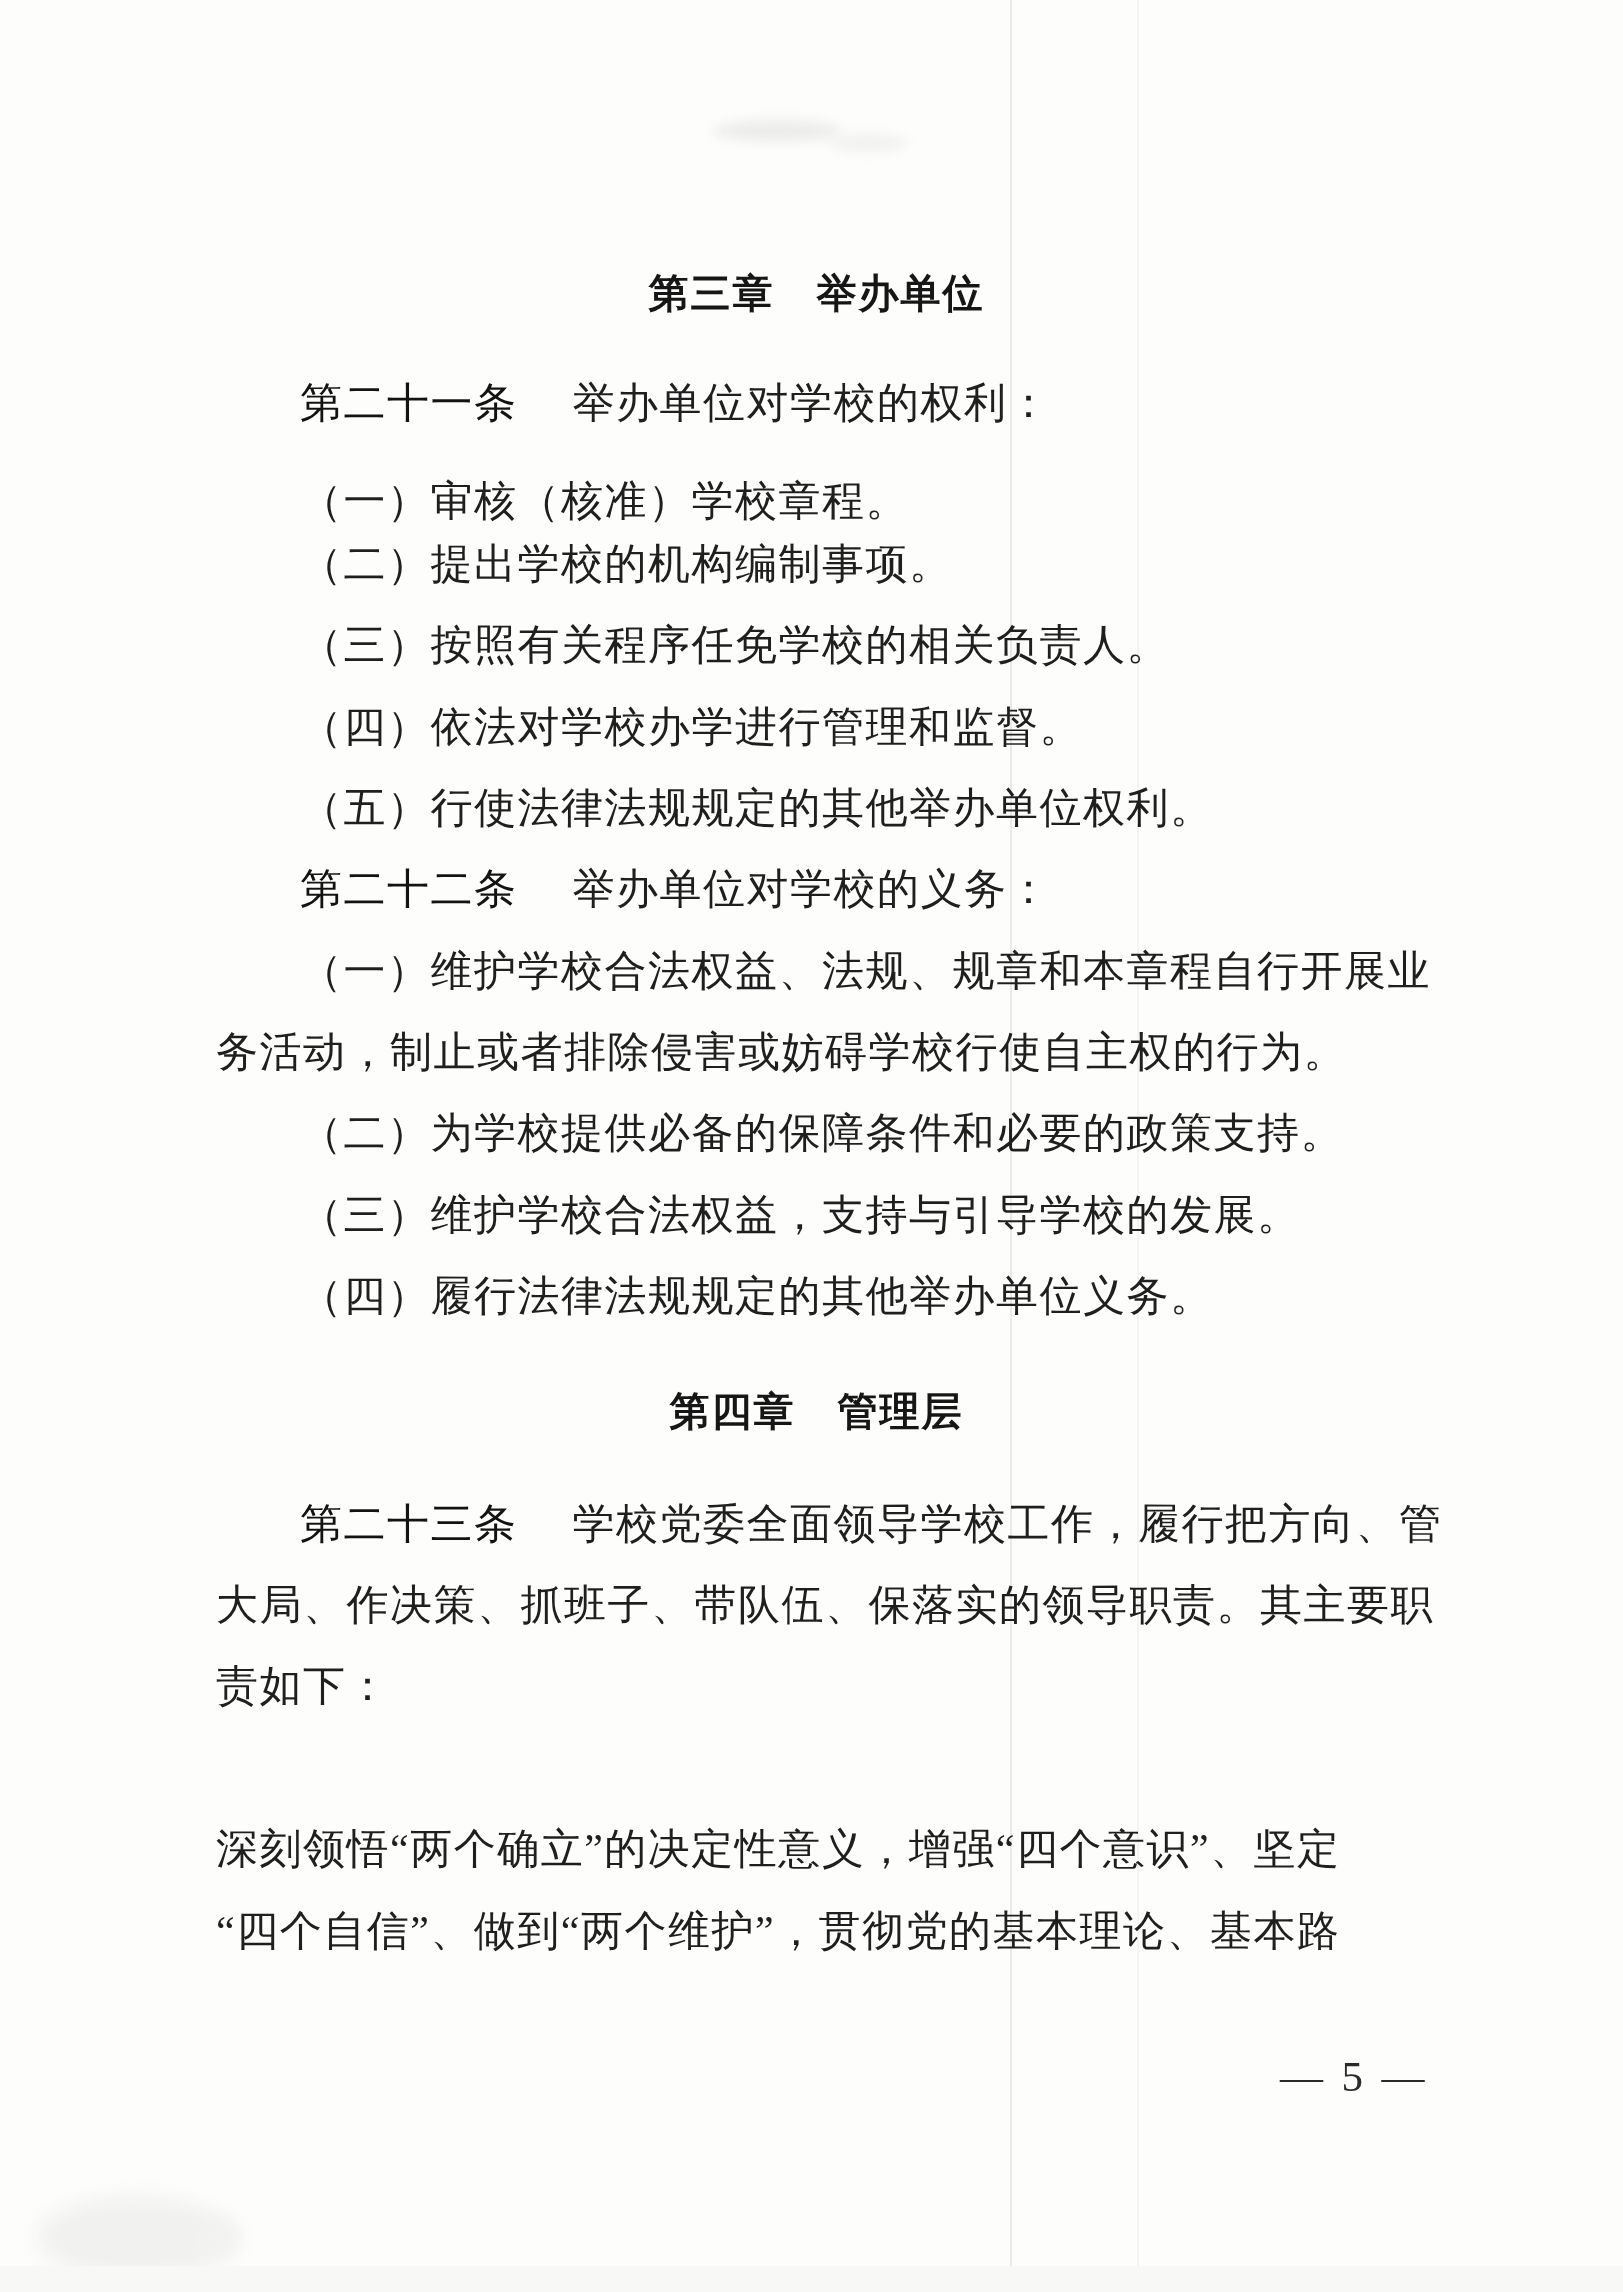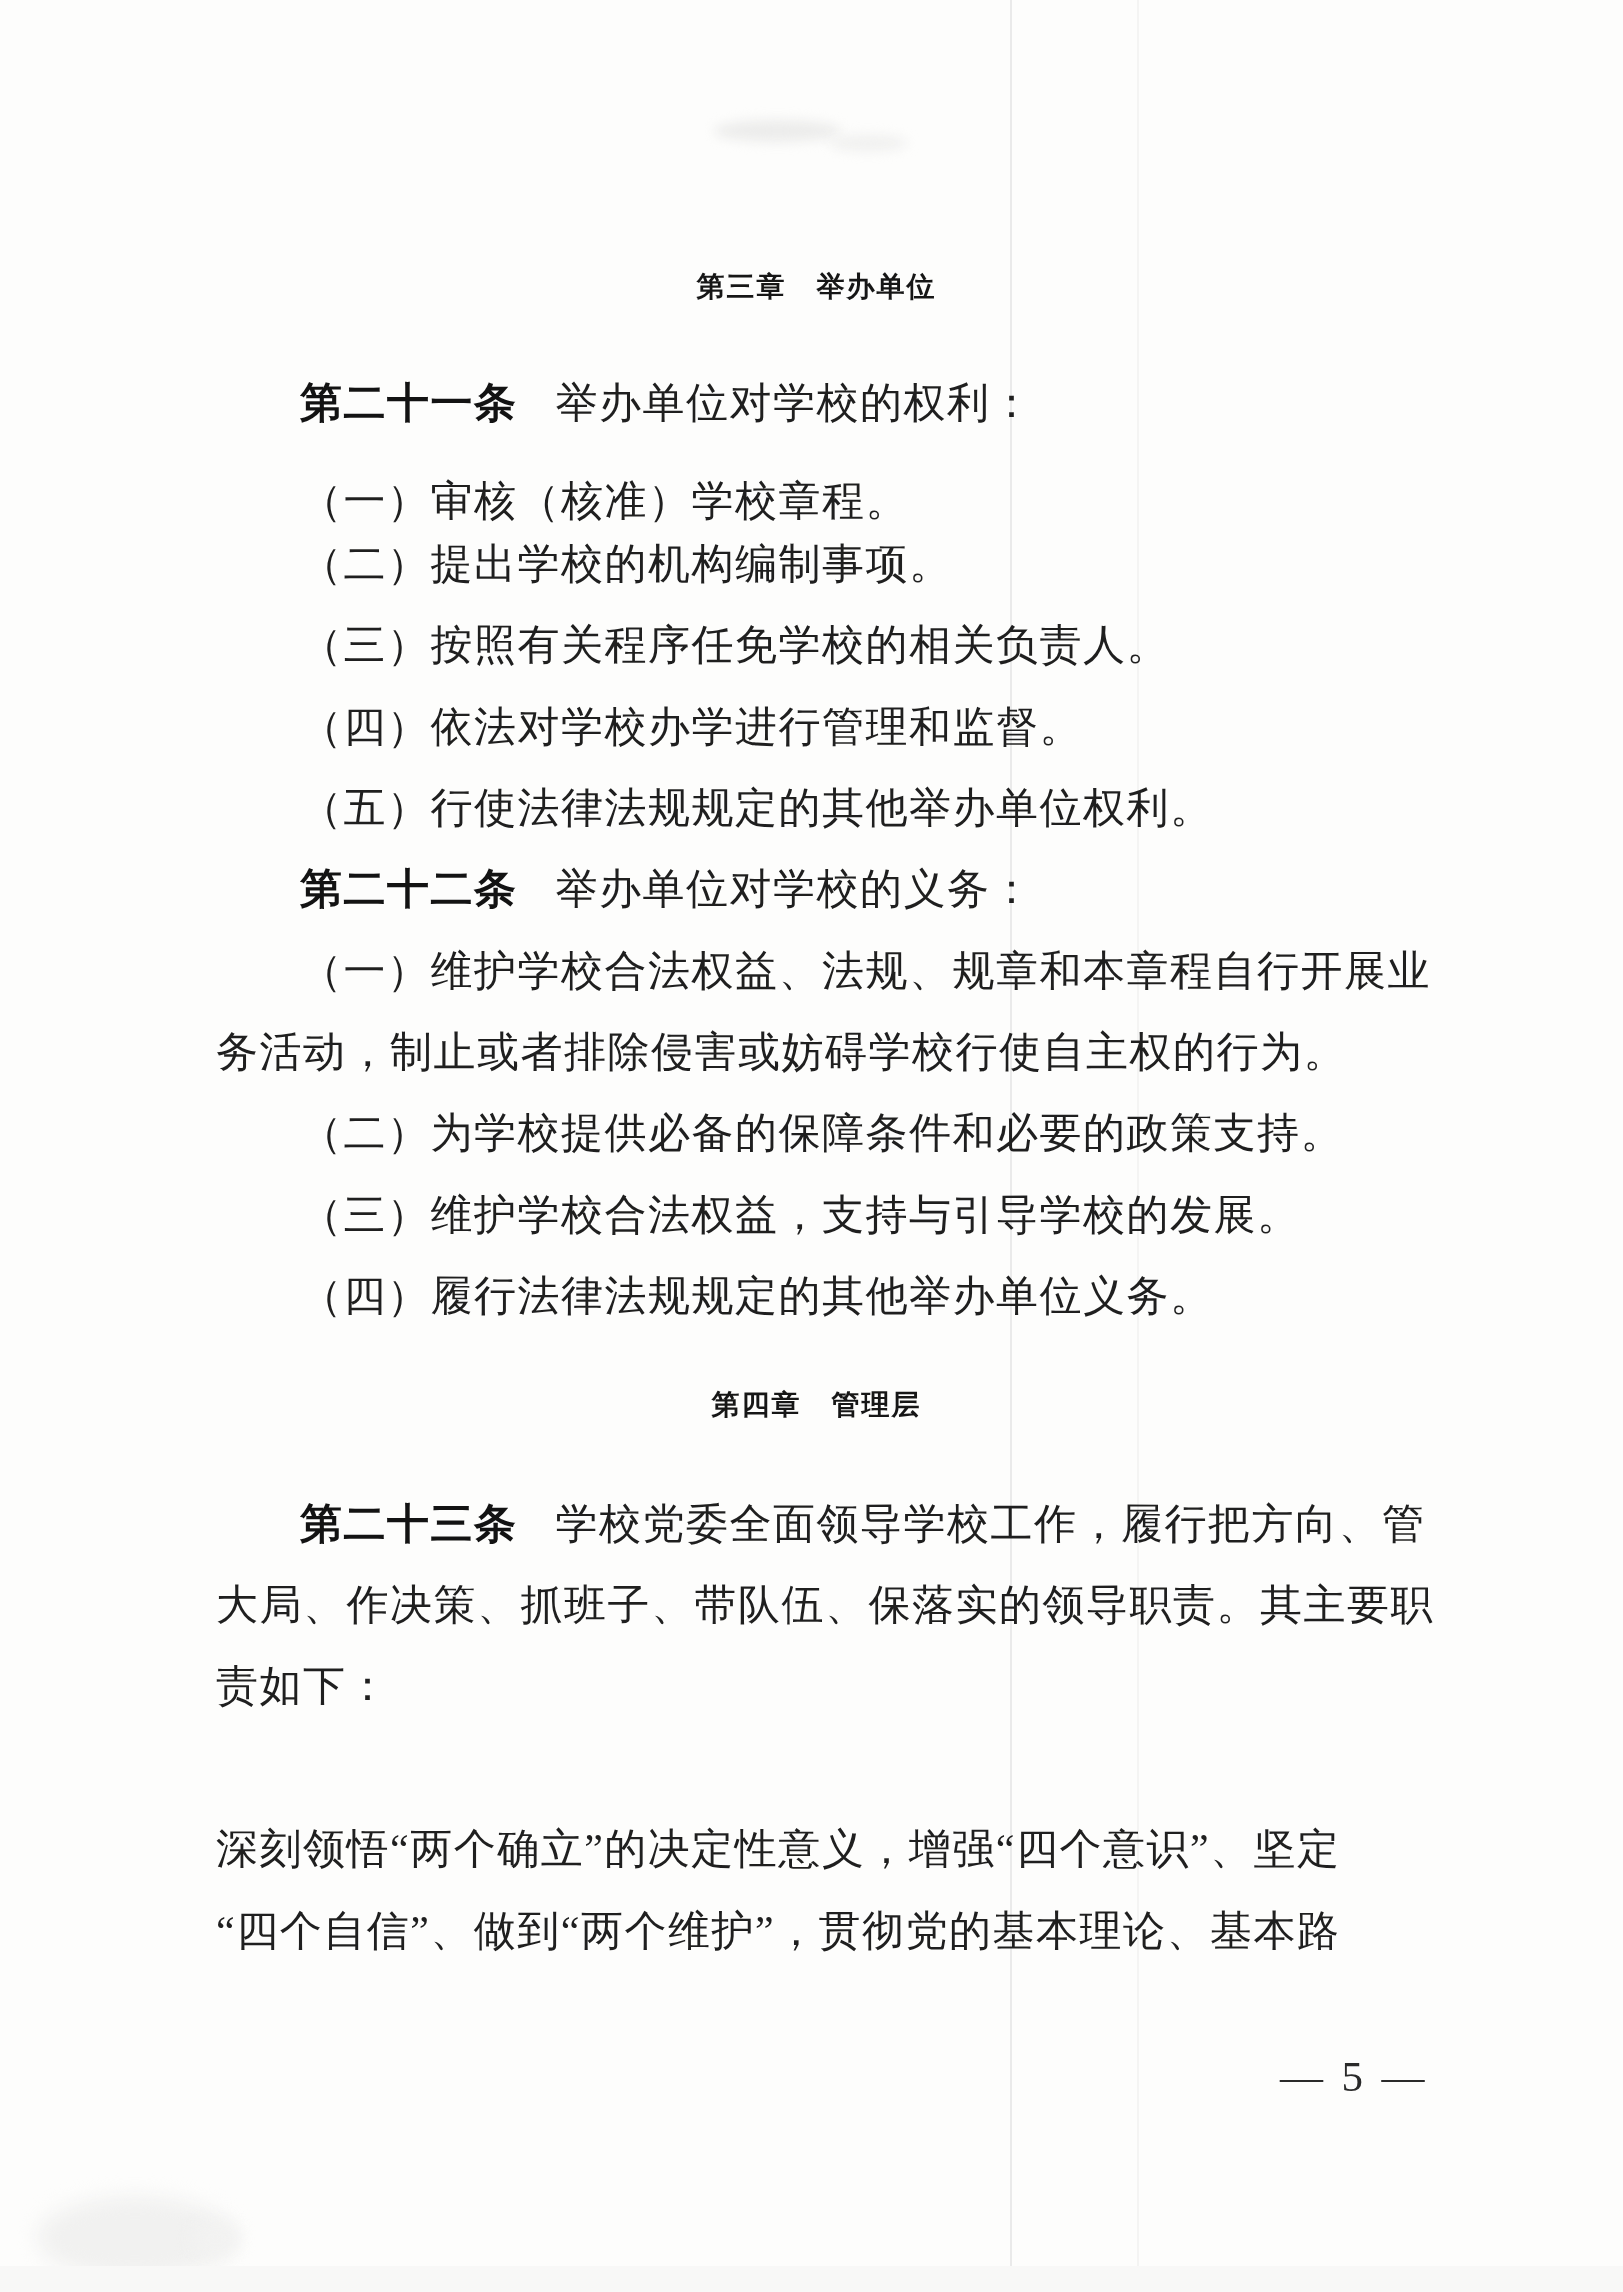--- a/index.html
+++ b/index.html
@@ -57,28 +57,28 @@
   }
   .indent { left: 300px; }
   .flush  { left: 216px; }
 
   .chapter-heading {
     left: 216px;
     width: 1201px;
     text-align: center;
     font-family: "Liberation Sans", "DejaVu Sans", sans-serif;
     font-weight: bold;
-    font-size: 28px;
+    font-size: 40px;
     letter-spacing: 2px;
     color: #161616;
   }
   .art-num {
-    font-weight: bold;
+    font-weight: normal;
     color: #131313;
-    margin-right: 38px;
+    margin-right: 55px;
   }
   .page-number {
     position: absolute;
     left: 1280px;
     top: 2052px;
     font-size: 43px;
     letter-spacing: 3.9px;
     color: #2a2a2a;
     font-family: "Liberation Serif", "DejaVu Serif", serif;
   }

